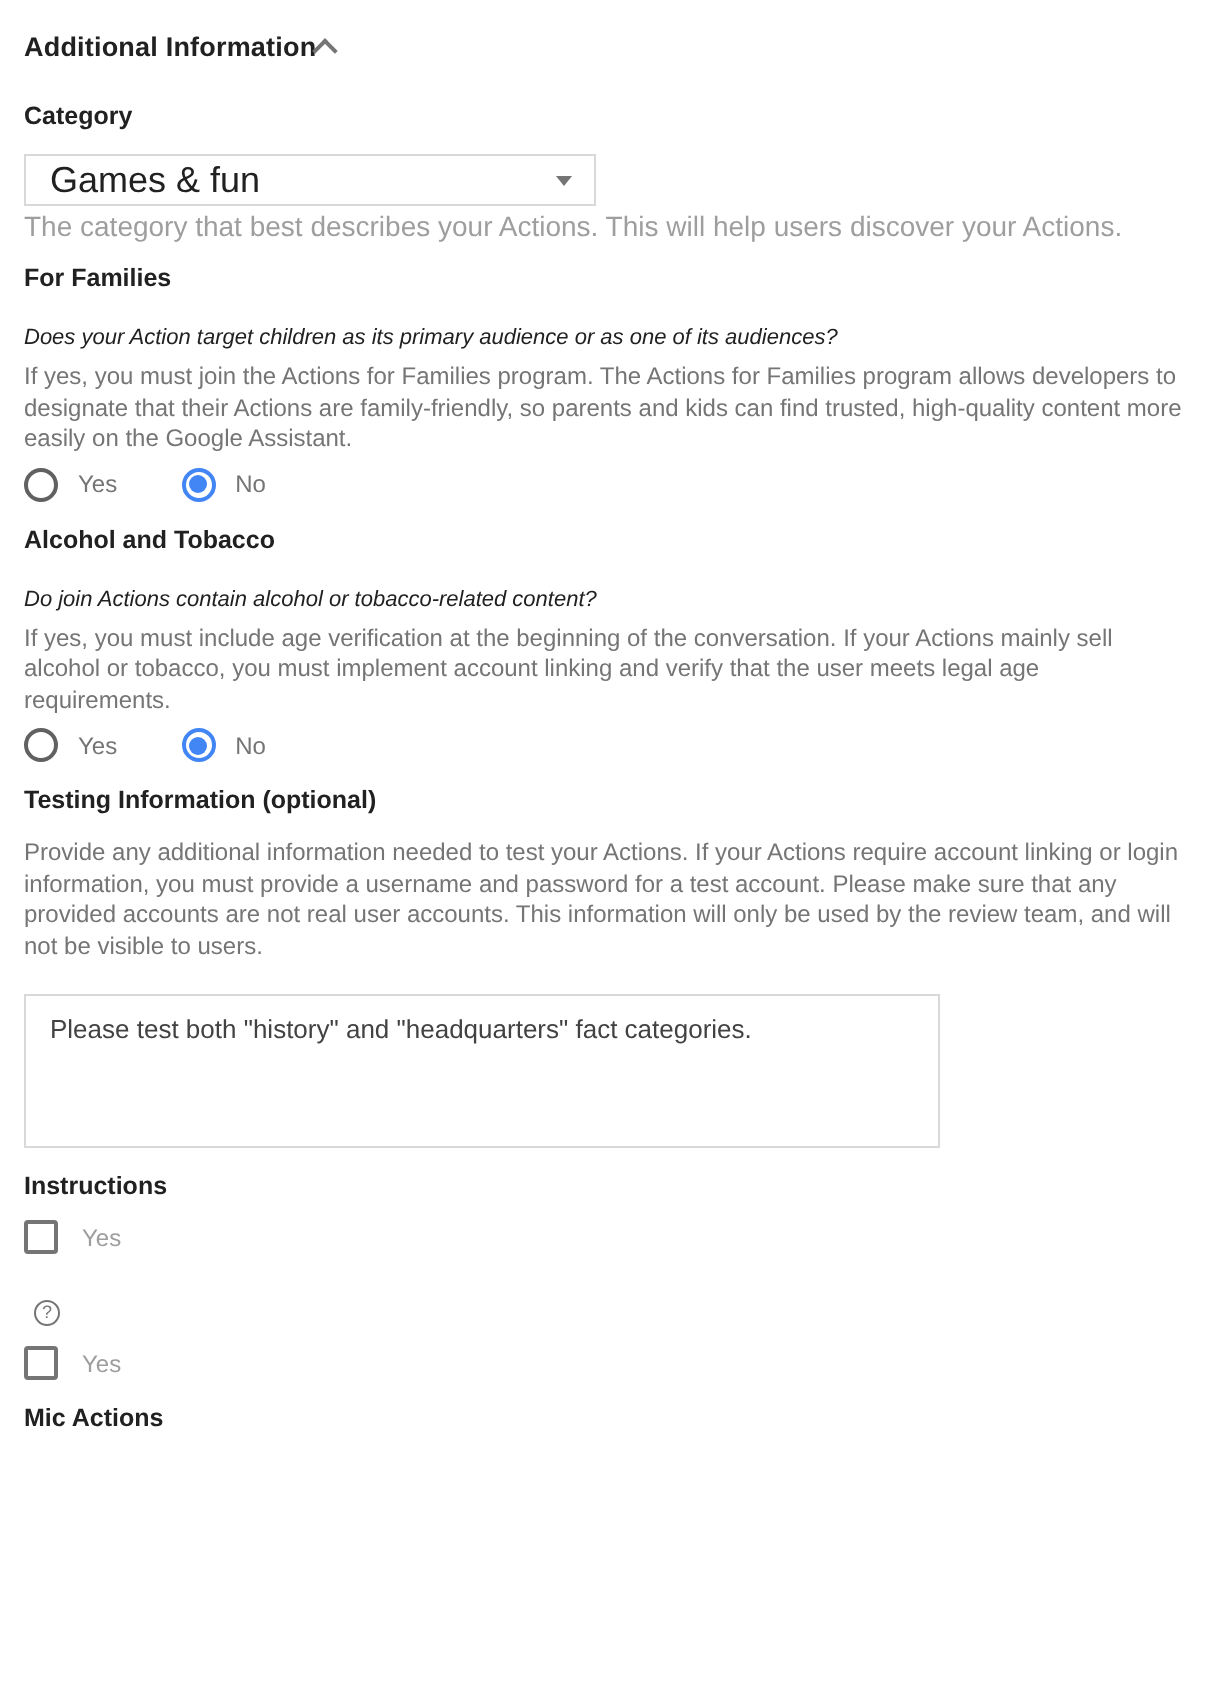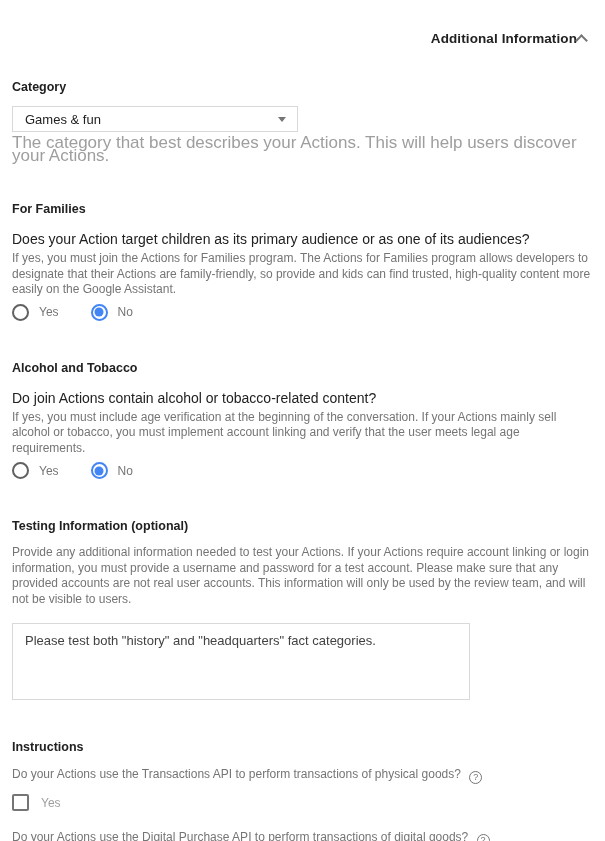--- a/index.html
+++ b/index.html
@@ -4,41 +4,41 @@
 <style>
   * { margin:0; padding:0; box-sizing:border-box; }
   html,body { background:#fff; }
   body {
     width:605px; height:841px;
     font-family:"Liberation Sans", sans-serif;
     color:#212121; overflow:hidden;
   }
   .page { padding:0 13px 0 12px; }
 
-  .panel-header { display:flex; justify-content:flex-end; align-items:center; padding-top:31px; }
+  .panel-header { display:flex; justify-content:flex-start; align-items:center; padding-top:16px; }
   .panel-title { font-size:13.5px; font-weight:700; color:#212121; letter-spacing:.1px; }
   .chevron-up {
     width:9px; height:9px; margin:4px 6px 0 0;
     border-left:2px solid #757575; border-top:2px solid #757575;
     transform:rotate(45deg); cursor:pointer;
   }
 
   .section-title { font-size:12.5px; font-weight:700; color:#212121; }
-  .q-dark { font-size:14px; color:#212121; line-height:15px; }
+  .q-dark { font-size:11px; color:#212121; line-height:15px;font-style:italic; }
   .q-gray { font-size:12px; color:#757575; line-height:15px; }
   .desc   { font-size:12px; color:#757575; line-height:15.5px; max-width:581px; }
-  .hint   { font-size:17px; color:#9e9e9e; line-height:13px; }
+  .hint   { font-size:14px; color:#9e9e9e; line-height:13px; }
 
   .select {
     margin-top:12px; width:286px; height:26px;
     border:1px solid #d9d9d9; background:#fff;
     display:flex; align-items:center; justify-content:space-between;
     padding:0 11px 0 12px; cursor:pointer;
   }
-  .select-value { font-size:13px; color:#212121; }
+  .select-value { font-size:18px; color:#212121; }
   .caret {
     width:0; height:0;
     border-left:4.5px solid transparent; border-right:4.5px solid transparent;
     border-top:5px solid #757575;
   }
 
   .radio-row { display:flex; align-items:center; }
   .radio-item { display:flex; align-items:center; cursor:pointer; }
   .radio-item + .radio-item { margin-left:23px; }
   .radio {
@@ -73,23 +73,23 @@
     display:block; margin-top:16px;
     width:458px; height:77px;
     border:1px solid #d9d9d9; background:#fff;
     padding:8px 12px;
     font-family:"Liberation Sans", sans-serif;
     font-size:13px; color:#424242; line-height:17px;
     resize:none; outline:none;
   }
 
   
-  .m-category-label { margin-top:34px; }
+  .m-category-label { margin-top:20px; }
   .m-hint { margin-top:4px; }
-  .m-section { margin-top:40px; }
+  .m-section { margin-top:12px; }
   .m-question { margin-top:16px; }
   .m-desc { margin-top:4px; }
   .m-radio { margin-top:6px; }
   .m-trans-q1 { margin-top:13px; }
   .m-cbrow { margin-top:10px; }
   .m-trans-q2 { margin-top:19px; }
   .m-testing-desc { margin-top:12px; }
 </style>
 </head>
 <body>
@@ -106,21 +106,21 @@
     <div class="select">
       <span class="select-value">Games &amp; fun</span>
       <span class="caret"></span>
     </div>
     <p class="hint m-hint">The category that best describes your Actions. This will help users discover your Actions.</p>
   </div>
 
   <div>
     <div class="section-title m-section">For Families</div>
     <p class="q-dark m-question">Does your Action target children as its primary audience or as one of its audiences?</p>
-    <p class="desc m-desc">If yes, you must join the Actions for Families program. The Actions for Families program allows developers to designate that their Actions are family-friendly, so provide and kids can find trusted, high-quality content more easily on the Google Assistant.</p>
+    <p class="desc m-desc">If yes, you must join the Actions for Families program. The Actions for Families program allows developers to designate that their Actions are family-friendly, so parents and kids can find trusted, high-quality content more easily on the Google Assistant.</p>
     <div class="radio-row m-radio">
       <div class="radio-item">
         <span class="radio"></span>
         <span class="radio-label">Yes</span>
       </div>
       <div class="radio-item">
         <span class="radio checked"></span>
         <span class="radio-label">No</span>
       </div>
     </div>
@@ -144,31 +144,26 @@
 
   <div>
     <div class="section-title m-section">Testing Information (optional)</div>
     <p class="desc m-testing-desc">Provide any additional information needed to test your Actions. If your Actions require account linking or login information, you must provide a username and password for a test account. Please make sure that any provided accounts are not real user accounts. This information will only be used by the review team, and will not be visible to users.</p>
     <textarea class="testing-textarea" spellcheck="false" style="">Please test both "history" and "headquarters" fact categories.</textarea>
   </div>
 
   <div>
     <div class="section-title m-section">Instructions</div>
 
-    <p class="q-gray m-trans-q1">
-      <span>Do your Actions use the Transactions API to perform transactions of physical goods?</span>
-      <span class="help-icon"></span>
-    </p>
     <div class="checkbox-row m-cbrow">
       <span class="checkbox"></span>
       <span class="checkbox-label">Yes</span>
     </div>
 
     <p class="q-gray m-trans-q2">
-      <span>Do your Actions use the Digital Purchase API to perform transactions of digital goods?</span>
       <span class="help-icon"></span>
     </p>
     <div class="checkbox-row m-cbrow">
       <span class="checkbox"></span>
       <span class="checkbox-label">Yes</span>
     </div>
   </div>
 
   <div>
     <div class="section-title m-section">Mic Actions</div>

